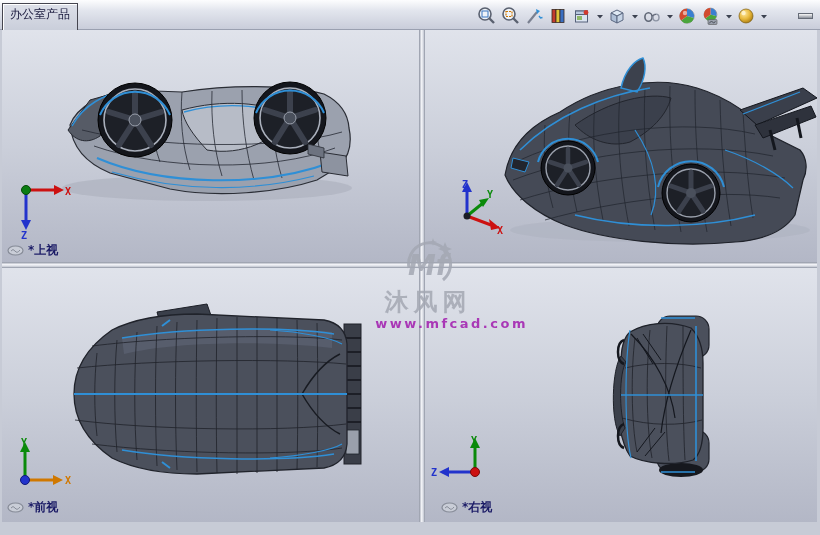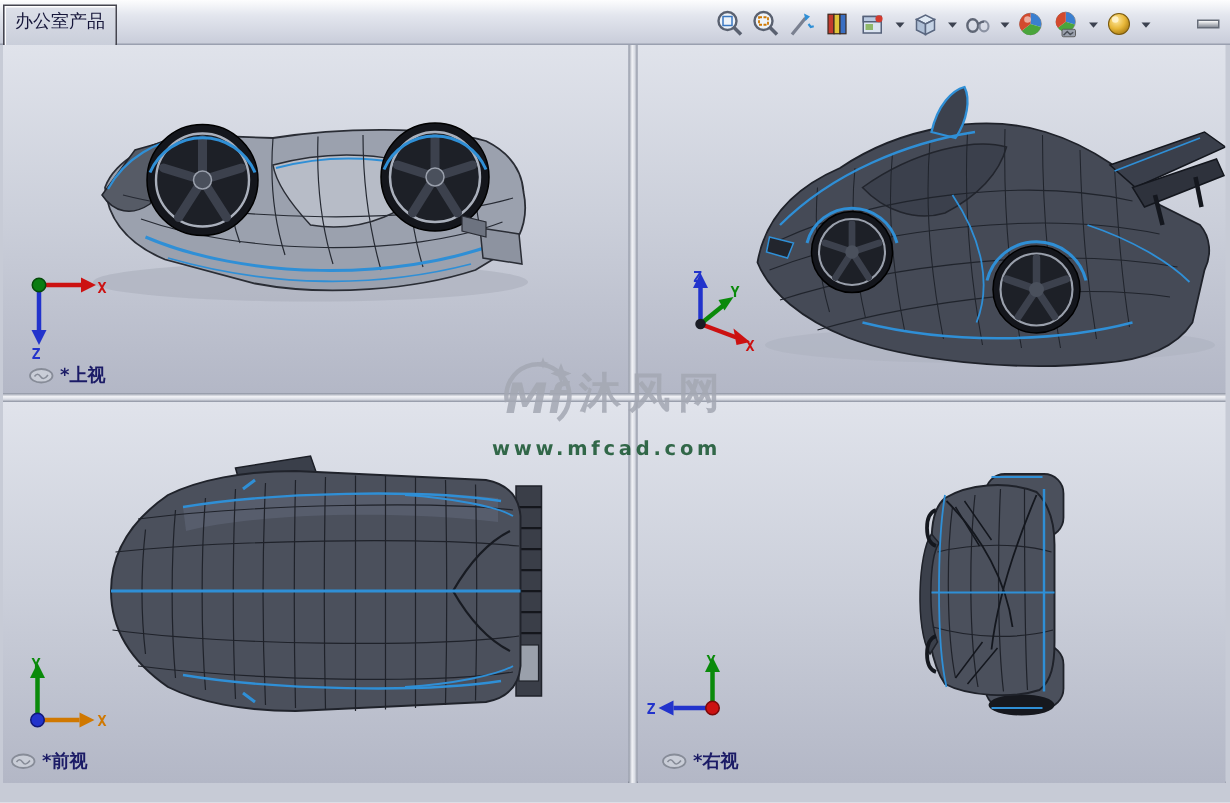--- a/index.html
+++ b/index.html
@@ -29,36 +29,36 @@
   .vp-br { left:423px; top:238px; width:392px; height:254px; }
   .split-v { position:absolute; left:417px; top:0; width:6px; height:492px;
     background:linear-gradient(90deg,#8b91a0,#f2f3f7 40%,#d9dce4 70%,#8b91a0); cursor:col-resize; }
   .split-h { position:absolute; left:0; top:232px; width:815px; height:6px;
     background:linear-gradient(180deg,#8b91a0,#f2f3f7 40%,#d9dce4 70%,#8b91a0); cursor:row-resize; }
 
   .car-svg { position:absolute; left:0; top:0; }
 
   .vp-label { position:absolute; display:flex; align-items:center; gap:4px; }
   .vp-label span { font-size:12px; font-weight:bold; color:#1b1b66; }
-  .lbl-tl { left:17px; bottom:3px; }
+  .lbl-tl { left:5px; bottom:3px; }
   .lbl-bl { left:5px; bottom:6px; }
   .lbl-br { left:16px; bottom:6px;justify-content:flex-end; }
 
   .triad { position:absolute; }
   .triad text { font-size:10px; font-weight:bold; font-family:"DejaVu Sans Mono","Liberation Mono",monospace; }
   .tri-tl { left:8px; bottom:22px; }
   .tri-tr { left:24px; bottom:28px; }
   .tri-bl { left:7px; bottom:28px; }
   .tri-br { left:6px; bottom:34px; }
 
   
   .watermark { position:absolute; left:326px; top:204px; width:200px; opacity:.85; pointer-events:none; z-index:6; }
-  .wm-row { display:flex; align-items:center; }
-  .wm-title { font-size:28px; font-weight:bold; color:#a4a8b3; letter-spacing:5px; line-height:1; }
-  .wm-url { font-size:13px; color:#14532d; letter-spacing:2.5px; text-align:left; margin-top:2px; font-weight:bold; }
+  .wm-row { display:flex; align-items:center;flex-direction:column; }
+  .wm-title { font-size:24px; font-weight:bold; color:#a4a8b3; letter-spacing:5px; line-height:1; }
+  .wm-url { font-size:13px; color:#a21caf; letter-spacing:2.5px; text-align:right; margin-top:2px; font-weight:bold; }
 </style>
 </head>
 <body>
 
 <div class="screen">
 
   <div class="topbar">
     <div class="doc-tab">
       <span>办公室产品</span>
     </div>

